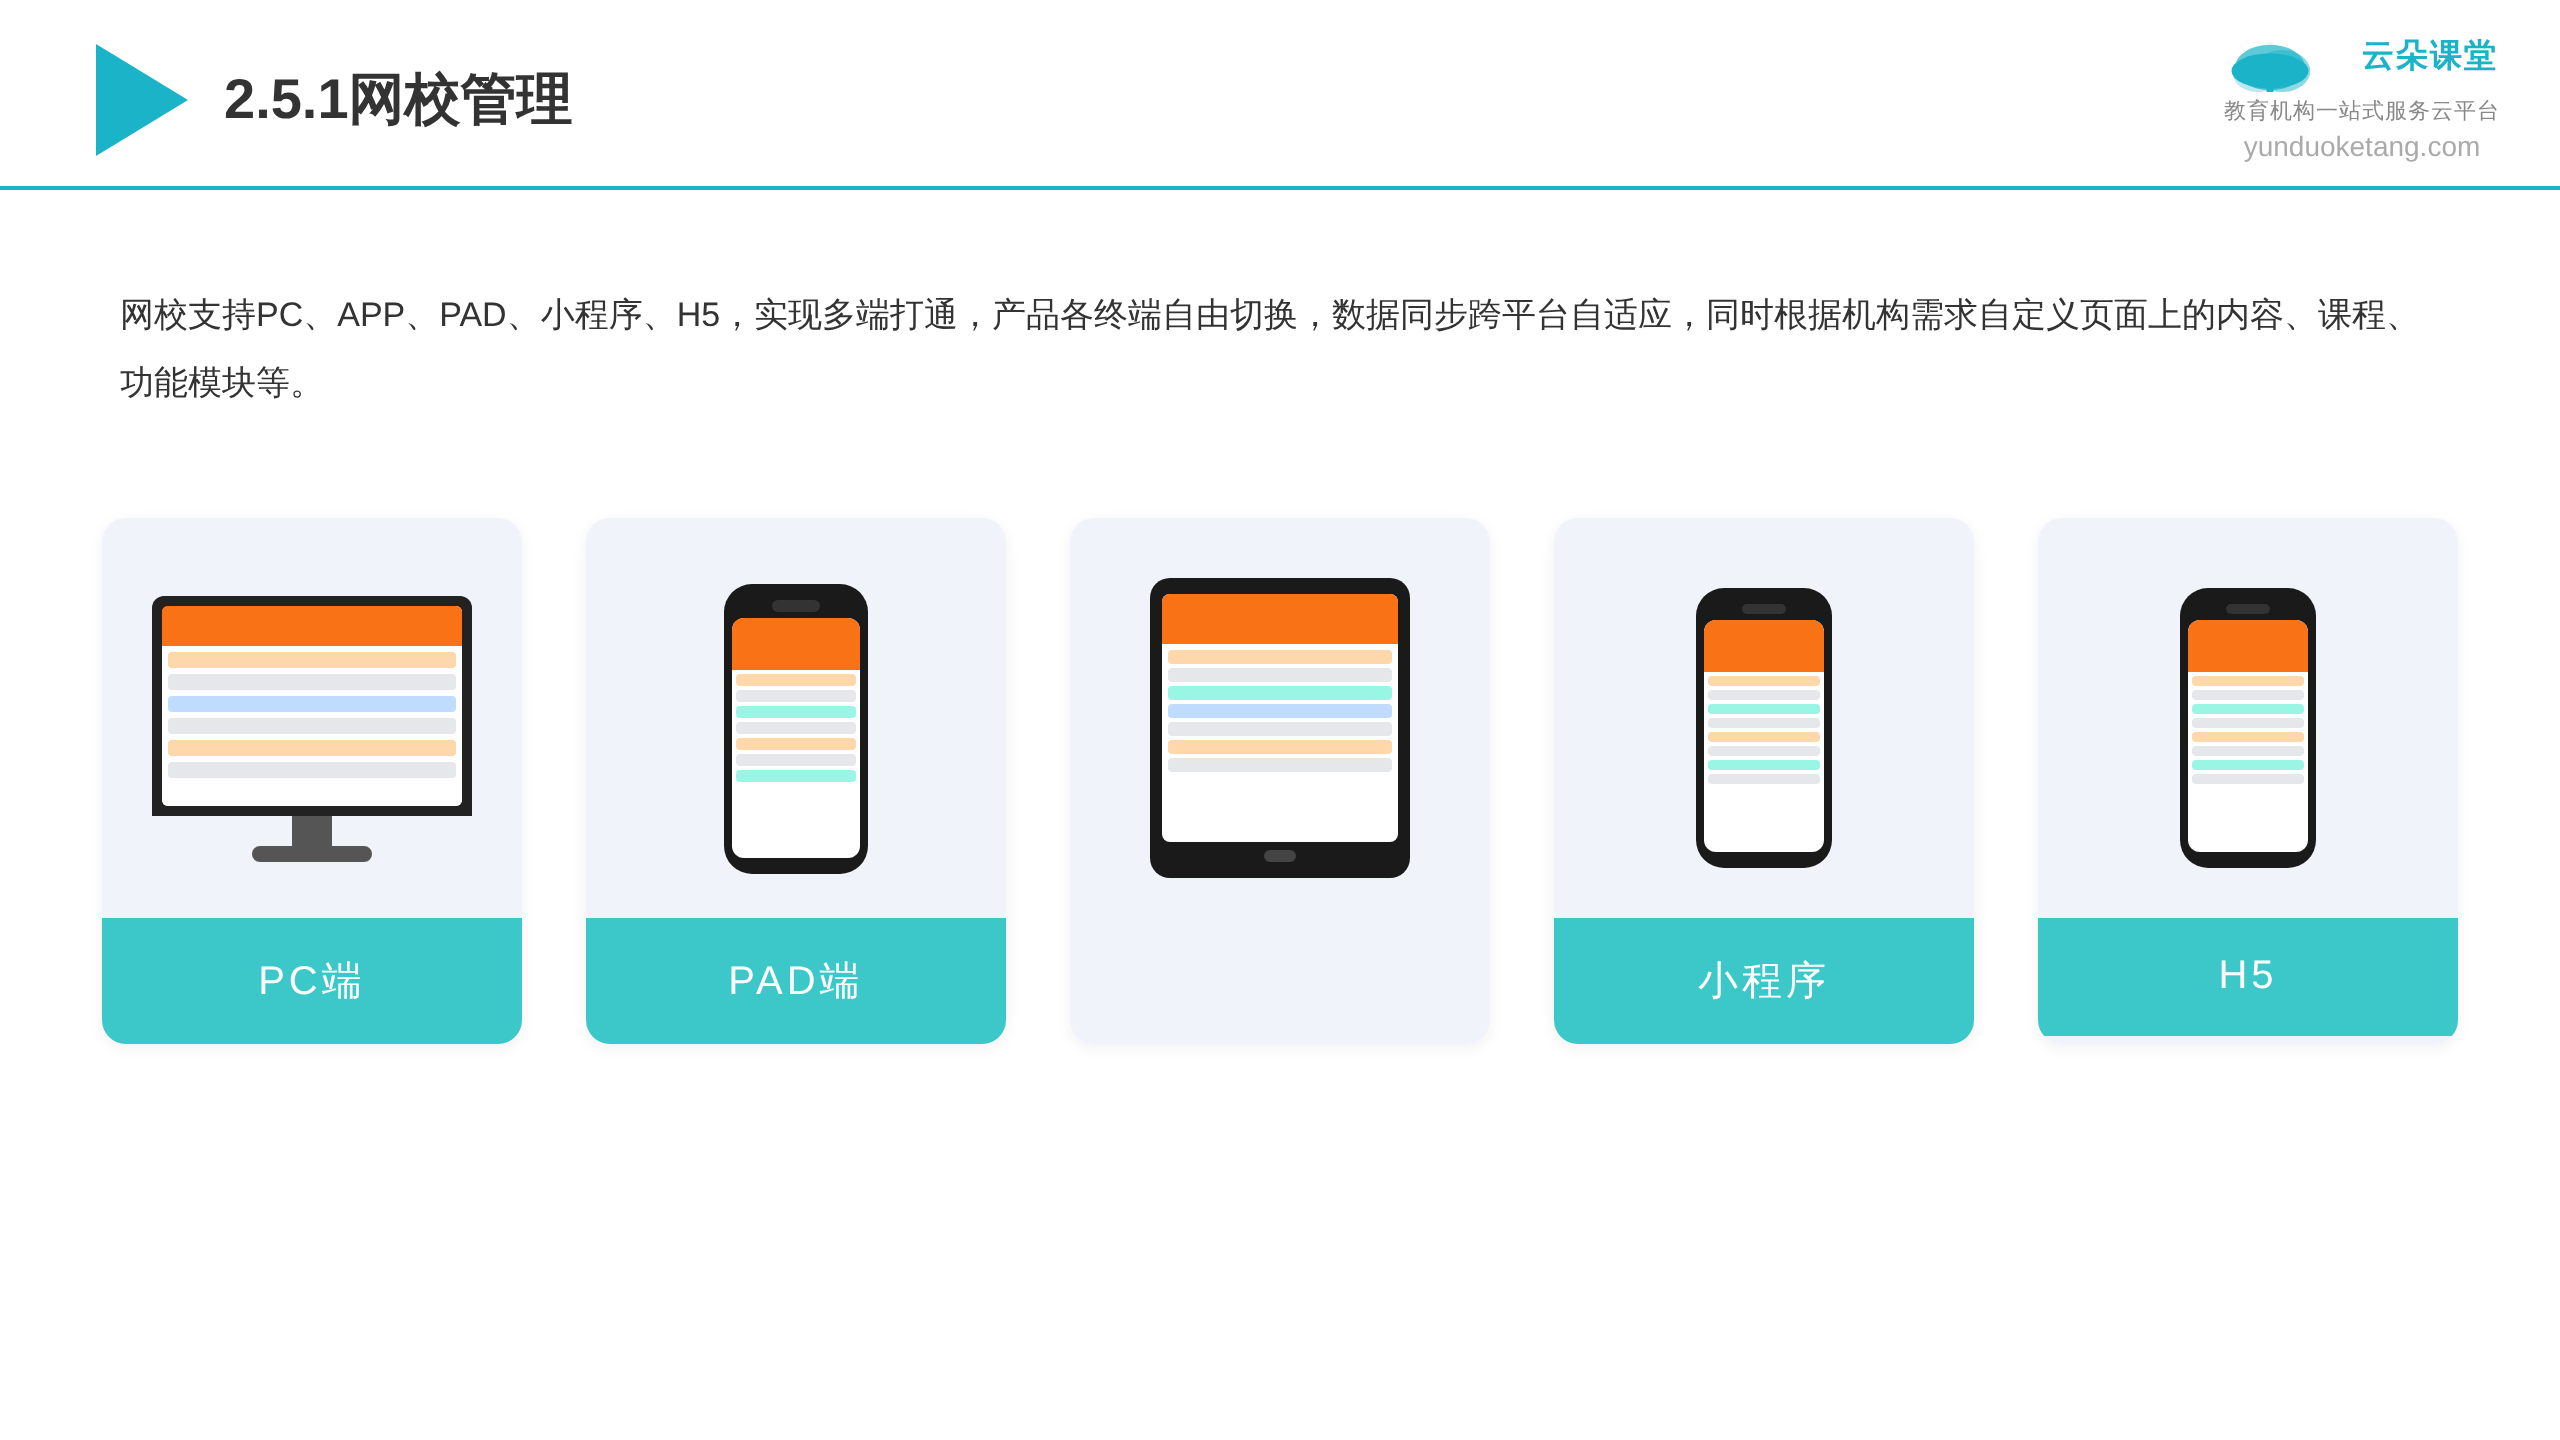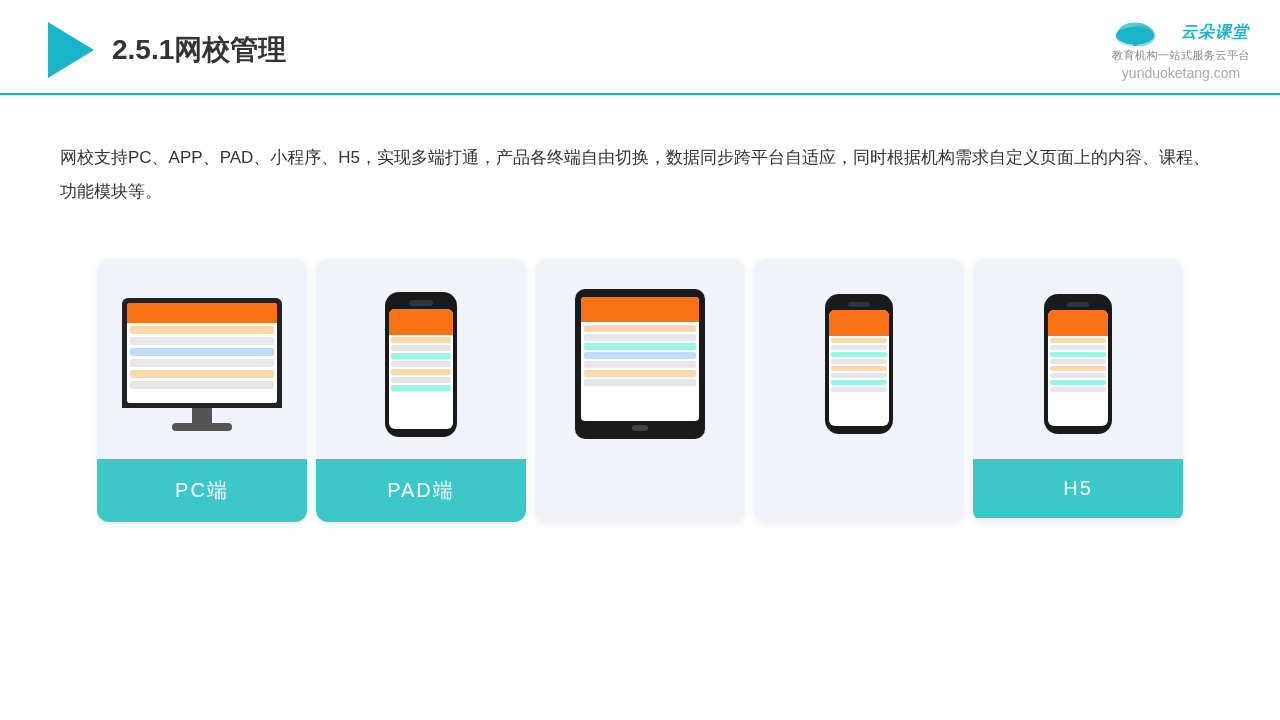--- a/index.html
+++ b/index.html
@@ -37,23 +37,21 @@
       color: #333;
     }
     .header-right {
       display: flex;
       flex-direction: column;
       align-items: center;
       gap: 2px;
     }
     .brand-logo {
       display: flex;
-      align-items: center;
       gap: 24px;
-      font-style: italic;
     }
     .cloud-icon {
       width: 44px;
       height: 28px;
     }
     .brand-name {
       font-size: 16px;
       color: #1ab3c8;
       font-weight: bold;
       letter-spacing: 1px;
@@ -73,21 +71,21 @@
       padding: 46px 60px 10px 60px;
       font-size: 17px;
       color: #333;
       line-height: 2;
     }
 
     
     .cards-container {
       display: flex;
       justify-content: center;
-      gap: 9px;
+      gap: 32px;
       padding: 30px 40px 20px 40px;
       margin-top: 10px;
     }
 
     .card {
       background: #f0f4fa;
       border-radius: 12px;
       width: 210px;
       display: flex;
       flex-direction: column;
@@ -416,20 +414,21 @@
             <div class="mini-row teal"></div>
             <div class="mini-row"></div>
             <div class="mini-row orange"></div>
             <div class="mini-row"></div>
             <div class="mini-row teal"></div>
             <div class="mini-row"></div>
           </div>
         </div>
       </div>
     </div>
+    <div class="card-label">小程序</div>
   </div>
 
   <div class="card">
     <div class="card-image-area">
       <div class="phone-mini">
         <div class="phone-mini-notch"></div>
         <div class="phone-mini-screen">
           <div class="phone-mini-header"></div>
           <div class="phone-mini-body">
             <div class="mini-row orange"></div>

